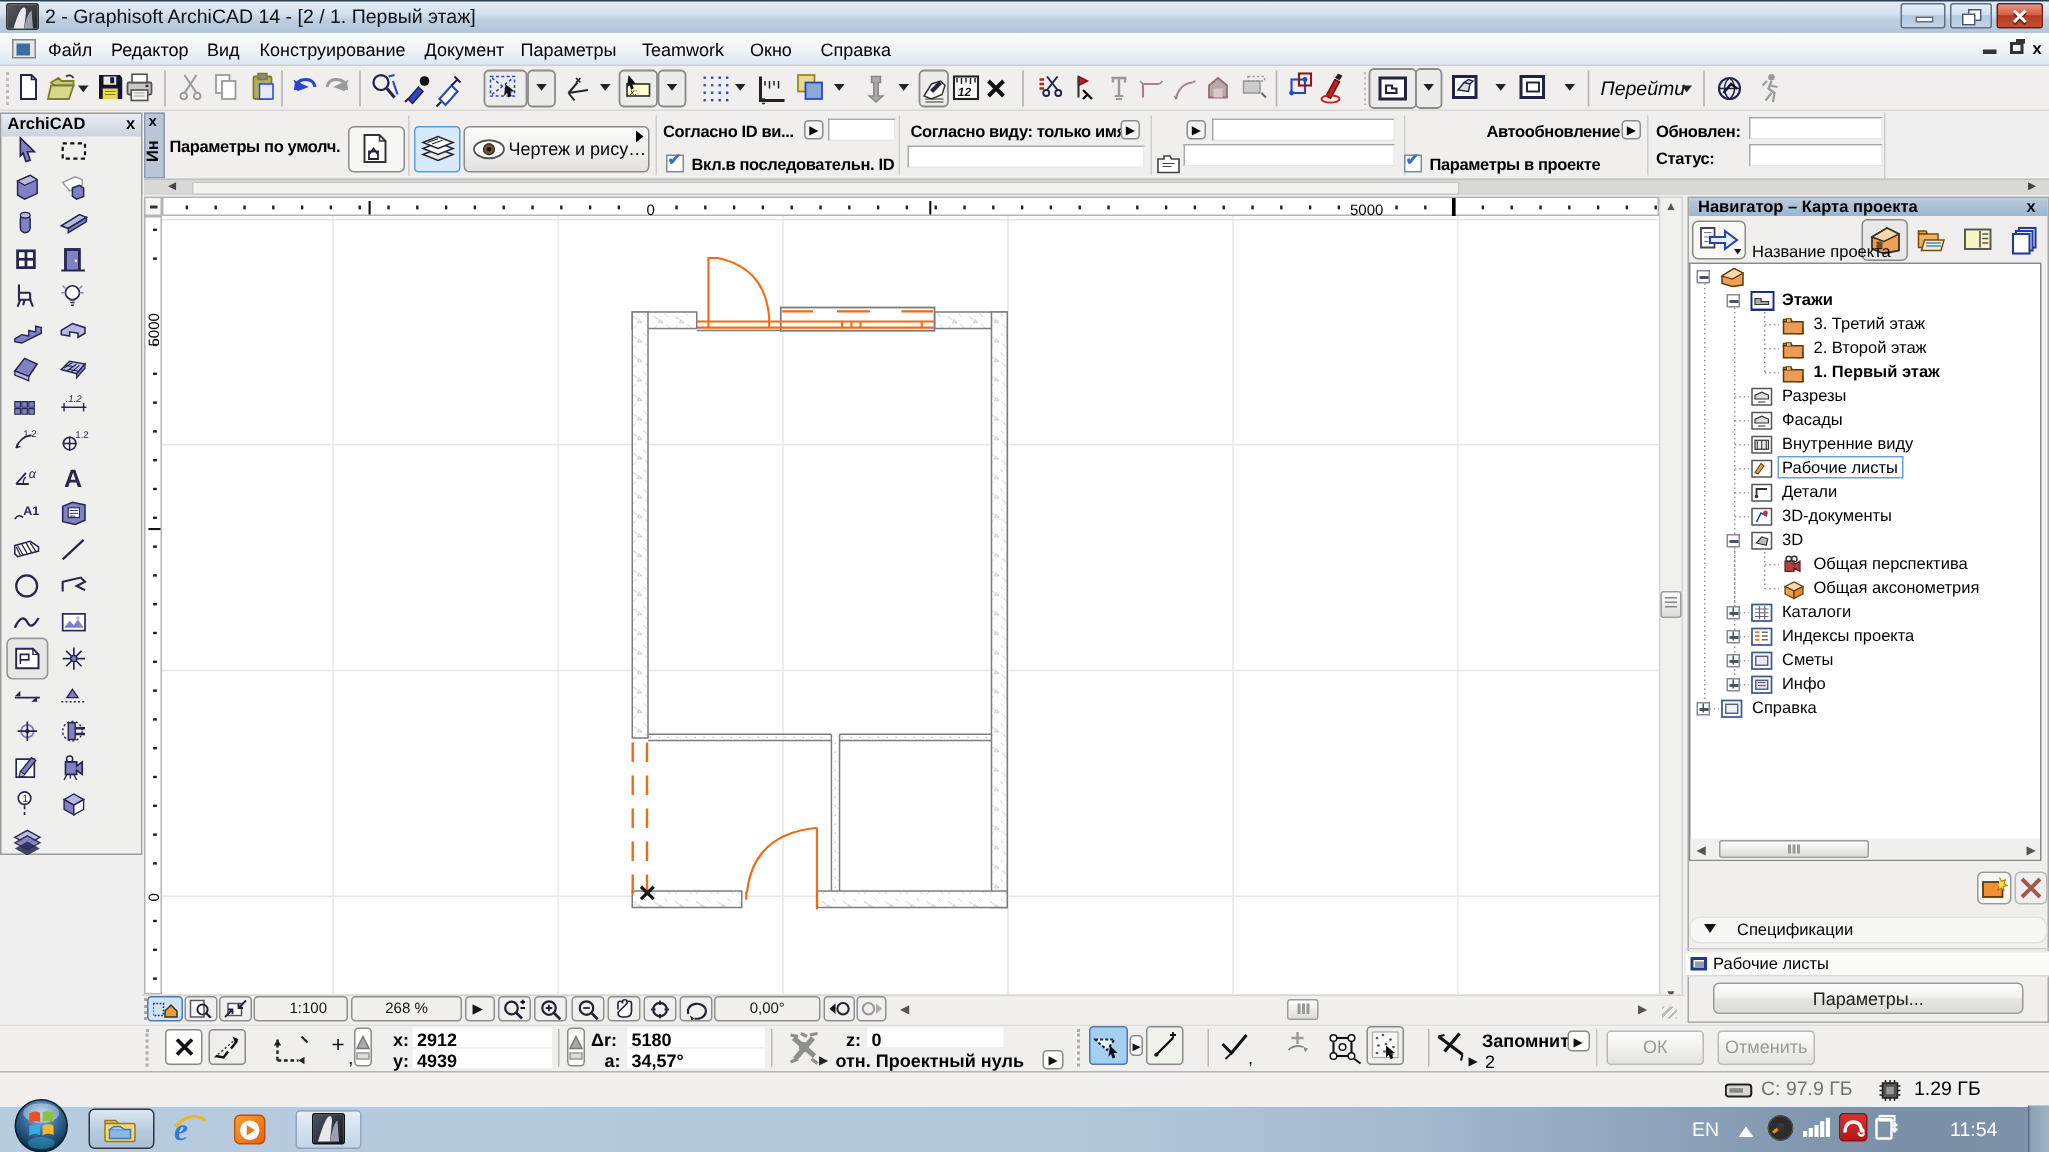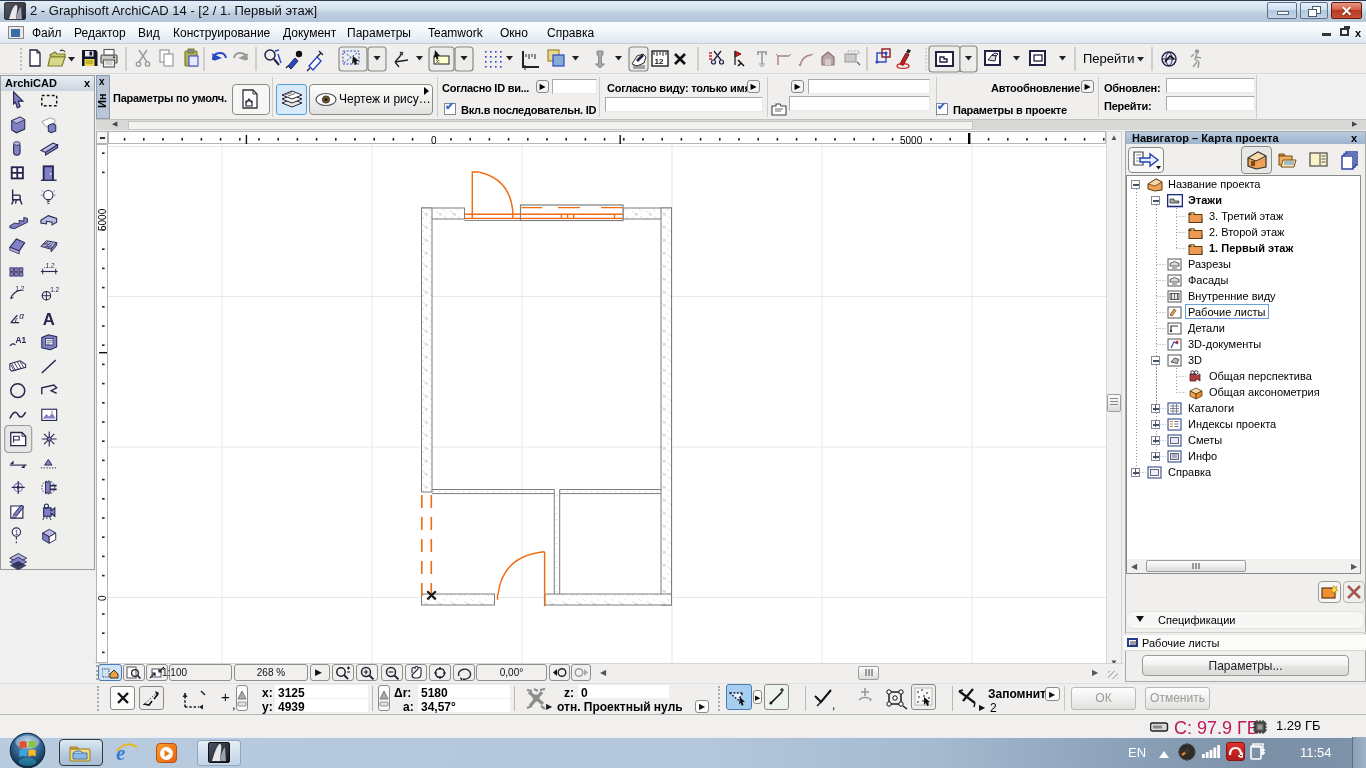--- a/index.html
+++ b/index.html
@@ -96,21 +96,21 @@
 <div class="menuitem" style="left:347px;">Параметры</div>
 <div class="menuitem" style="left:428px;">Teamwork</div>
 <div class="menuitem" style="left:500px;">Окно</div>
 <div class="menuitem" style="left:547px;">Справка</div>
 <div class="abs" style="left:1322px;top:33px;width:9px;height:3px;background:#333;"></div>
 <div class="abs" style="left:1340px;top:28px;width:9px;height:8px;border:2px solid #333;"></div>
 <div class="abs" style="left:1344px;top:26px;width:6px;height:3px;background:#333;"></div>
 <div class="menuitem" style="left:1355px;top:27px;font-weight:bold;font-size:11px;">x</div>
 
 <div class="abs" id="toolbar"></div>
-<div class="abs" id="toolbaricons" style="left:16px;top:44px;width:1170px;height:30px;"><svg width="1366" height="30" viewBox="0 44 1366 30" xmlns="http://www.w3.org/2000/svg">
+<div class="abs" id="toolbaricons" style="left:0;top:44px;width:1170px;height:30px;font-style:italic;"><svg width="1366" height="30" viewBox="0 44 1366 30" xmlns="http://www.w3.org/2000/svg">
       <line x1="5" y1="48" x2="5" y2="70" stroke="#bbb" stroke-width="2" stroke-dasharray="2,2"></line>
       <path d="M14 50 h7 l3 3 v13 h-10 z" fill="#fff" stroke="#222244" stroke-width="1.3"></path>
       <path d="M21 50 v3 h3" fill="none" stroke="#222244" stroke-width="1.1"></path>
       <path d="M34 55 l5 -3 2 2 h8 v3 h-13 z" fill="#c8c87a" stroke="#7e7e28" stroke-width="1.2"></path>
       <path d="M34 57 h15 l-3 9 h-14 z" fill="#d8d88a" stroke="#7e7e28" stroke-width="1.2"></path>
       <path d="M44 51 q3 -2 5 1" fill="none" stroke="#333" stroke-width="1.2"></path>
       <path d="M52 57 l7 0 l-3.5 4.5 z" fill="#222"></path>
       <path d="M66 50 h14 l1.5 2 v14 h-15.5 z" fill="#14142e"></path>
       <rect x="69" y="51" width="8.5" height="5.5" fill="#e8e8e8"></rect>
       <rect x="73.5" y="51.5" width="2.6" height="4" fill="#14142e"></rect>
@@ -294,21 +294,21 @@
 <div class="ifield" style="left:789px;top:96px;width:141px;height:15px;"></div>
 <div class="isep" style="left:936px;"></div>
 <div class="ilabel" style="left:991px;top:82px;">Автообновление</div>
 <div class="arrbtn" style="left:1081px;top:80px;">▶</div>
 <div class="abs" style="left:936px;top:103px;width:12px;height:12px;background:#fff;border:1px solid #7b8a9a;"></div>
 <div class="abs" style="left:937px;top:100px;width:12px;color:#3a6cd0;font-size:11px;font-weight:bold;">✔</div>
 <div class="ilabel" style="left:953px;top:104px;">Параметры в проекте</div>
 <div class="isep" style="left:1098px;"></div>
 <div class="ilabel" style="left:1104px;top:82px;">Обновлен:</div>
 <div class="ifield" style="left:1166px;top:78px;width:89px;height:15px;"></div>
-<div class="ilabel" style="left:1104px;top:100px;">Перейти:</div>
+<div class="ilabel" style="left:1104px;top:100px;">Статус:</div>
 <div class="ifield" style="left:1166px;top:96px;width:89px;height:15px;"></div>
 <div class="abs" style="left:1256px;top:75px;width:1px;height:44px;background:#cfcdca;"></div>
 
 <div class="abs" id="istrip">
     <div class="thumb"></div>
   </div>
 <div class="abs" style="left:112px;top:120px;font-size:7px;color:#444;">◀</div>
 <div class="abs" style="left:1352px;top:120px;font-size:7px;color:#444;">▶</div>
 
 <div class="abs" id="palette"></div>
@@ -721,21 +721,21 @@
 <line x1="30.5" y1="265.5" x2="40" y2="265.5" stroke="#999" stroke-width="1" stroke-dasharray="1,2"></line>
 <line x1="30.5" y1="281.5" x2="40" y2="281.5" stroke="#999" stroke-width="1" stroke-dasharray="1,2"></line>
 <line x1="10.5" y1="297.5" x2="20" y2="297.5" stroke="#999" stroke-width="1" stroke-dasharray="1,2"></line>
 </svg>
 <div class="abs" style="left:1131px;top:180px;width:9px;height:9px;background:#fff;border:1px solid #889;"></div>
 <div class="abs" style="left:1132.5px;top:184px;width:6px;height:1.5px;background:#456;"></div>
 <svg class="abs" style="left:1147px;top:178px;" width="16" height="14" viewBox="0 0 16 14">
     <path d="M1 6 L9 1 L15 4 L15 12 L8 13 L1 11 Z" fill="#f0a055" stroke="#5a3a10" stroke-width="1"></path>
     <path d="M1 6 L9 1 L15 4 L8 8 Z" fill="#f8d8a8" stroke="#5a3a10" stroke-width="0.8"></path>
   </svg>
-<div class="trow" style="left:1168px;top:178px;font-weight:normal;">Название проекта</div>
+<div class="trow" style="left:1168px;top:162px;font-weight:normal;">Название проекта</div>
 <div class="abs" style="left:1151px;top:196px;width:9px;height:9px;background:#fff;border:1px solid #889;"></div>
 <div class="abs" style="left:1152.5px;top:200px;width:6px;height:1.5px;background:#456;"></div>
 <svg class="abs" style="left:1167px;top:194px;" width="16" height="14" viewBox="0 0 16 14">
     <rect x="0.5" y="0.5" width="15" height="12" fill="#fff" stroke="#1a2a7a" stroke-width="1.6"></rect>
     <path d="M3 9 V5 h4 v2 h5 v2 z" fill="#aaa" stroke="#333" stroke-width="0.8"></path>
   </svg>
 <div class="trow" style="left:1188px;top:194px;font-weight:bold;">Этажи</div>
 <svg class="abs" style="left:1188px;top:210px;" width="16" height="14" viewBox="0 0 16 14">
     <path d="M1 3 h5 l1 2 h-6 z" fill="#e8944a" stroke="#5a3a10"></path>
     <rect x="1" y="4.5" width="13" height="8" fill="#ef9a50" stroke="#5a3a10"></rect>
@@ -894,21 +894,21 @@
     <rect x="1" y="1" width="9" height="11" fill="#fff" stroke="#556" stroke-width="1"></rect>
     <circle cx="9" cy="7" r="3.4" fill="none" stroke="#223" stroke-width="1.3"></circle>
     <path d="M11.5 9.5 l3 3" stroke="#223" stroke-width="1.6"></path>
   </svg>
 <div class="abs" style="left:146px;top:664px;width:22px;height:17px;background:#f1f0ef;border:1px solid #8f8f8d;border-radius:3px;"></div>
 <svg class="abs" style="left:149px;top:666px;" width="16" height="13" viewBox="0 0 16 13">
     <rect x="3" y="3" width="9" height="8" fill="#fff" stroke="#556" stroke-width="1"></rect>
     <path d="M1 12 l5 -5 m0 3 v-3 h-3 M15 1 l-5 5 m0 -3 v3 h3" stroke="#223" stroke-width="1.2" fill="none"></path>
   </svg>
 <div class="abs" style="left:169px;top:664px;width:63px;height:17px;background:#f1f0ef;border:1px solid #8f8f8d;border-radius:3px;"></div>
-<div class="abs" style="left:162px;top:667px;width:63px;text-align:left;font-size:10px;color:#111;">1:100</div>
+<div class="abs" style="left:174px;top:667px;width:63px;text-align:center;font-size:10px;color:#111;">1:100</div>
 <div class="abs" style="left:234px;top:664px;width:74px;height:17px;background:#f1f0ef;border:1px solid #8f8f8d;border-radius:3px;"></div>
 <div class="abs" style="left:234px;top:667px;width:74px;text-align:center;font-size:10px;color:#111;">268 %</div>
 <div class="abs" style="left:310px;top:664px;width:20px;height:17px;background:#f1f0ef;border:1px solid #8f8f8d;border-radius:3px;"></div>
 <div class="abs" style="left:315px;top:667px;font-size:9px;color:#111;">▶</div>
 <div class="abs" style="left:332px;top:664px;width:22px;height:17px;background:#f1f0ef;border:1px solid #8f8f8d;border-radius:3px;"></div>
 <svg class="abs" style="left:335px;top:666px;" width="16" height="14" viewBox="0 0 16 14">
     <circle cx="6" cy="6" r="4.2" fill="none" stroke="#223" stroke-width="1.5"></circle>
     <path d="M9 9 l4 4" stroke="#223" stroke-width="1.8"></path>
     <path d="M12 2 h3 m-1.5 -1.5 v3 M12 6 h3" stroke="#111" stroke-width="1.2"></path>
   </svg>
@@ -975,21 +975,21 @@
   </svg>
 <div class="abs" style="left:221px;top:688px;font-size:15px;color:#111;">+</div>
 <div class="abs" style="left:232px;top:697px;font-size:13px;color:#111;">,</div>
 <div class="abs" style="left:236px;top:685px;width:12px;height:26px;background:#fdfdfc;border:1px solid #8a8a88;border-radius:3px;"></div>
 <svg class="abs" style="left:237px;top:688px;" width="10" height="20" viewBox="0 0 10 20">
     <path d="M5 3 L9 11 H1 Z" fill="#aaa" stroke="#777"></path>
     <path d="M1 14 h8 v4 h-8 z" fill="#ddd" stroke="#999"></path>
   </svg>
 <div class="clabel" style="left:262px;top:686px;">x:</div>
 <div class="cfield" style="left:275px;top:685px;width:93px;"></div>
-<div class="clabel" style="left:278px;top:686px;">3125</div>
+<div class="clabel" style="left:278px;top:686px;">2912</div>
 <div class="clabel" style="left:262px;top:700px;">y:</div>
 <div class="cfield" style="left:275px;top:699px;width:93px;"></div>
 <div class="clabel" style="left:278px;top:700px;">4939</div>
 <div class="abs" style="left:372px;top:686px;width:1px;height:25px;background:#b8b8b6;"></div>
 <div class="abs" style="left:378px;top:685px;width:12px;height:26px;background:#fdfdfc;border:1px solid #8a8a88;border-radius:3px;"></div>
 <svg class="abs" style="left:379px;top:688px;" width="10" height="20" viewBox="0 0 10 20">
     <path d="M5 3 L9 11 H1 Z" fill="#aaa" stroke="#777"></path>
     <path d="M1 14 h8 v4 h-8 z" fill="#ddd" stroke="#999"></path>
   </svg>
 <div class="clabel" style="left:394px;top:686px;">Δr:</div>
@@ -1073,21 +1073,21 @@
 <div class="abs" style="left:1049px;top:690px;font-size:8px;color:#111;">▶</div>
 <div class="abs" style="left:1064px;top:686px;width:1px;height:25px;background:#c8c8c6;"></div>
 <div class="abs" style="left:1071px;top:687px;width:65px;height:23px;background:linear-gradient(to bottom,#fefefe,#e2e2e0);border:1px solid #b9b9b7;border-radius:3px;"></div>
 <div class="abs" style="left:1071px;top:691px;width:65px;text-align:center;font-size:12px;color:#9a9a98;">ОК</div>
 <div class="abs" style="left:1145px;top:687px;width:65px;height:23px;background:linear-gradient(to bottom,#fefefe,#e2e2e0);border:1px solid #b9b9b7;border-radius:3px;"></div>
 <div class="abs" style="left:1145px;top:691px;width:65px;text-align:center;font-size:12px;color:#9a9a98;">Отменить</div>
 <svg class="abs" style="left:1150px;top:721px;" width="19" height="12" viewBox="0 0 19 12">
     <rect x="0.5" y="2" width="17" height="8" rx="2" fill="#d8d8d6" stroke="#222" stroke-width="1.4"></rect>
     <rect x="3" y="4.5" width="9" height="3" fill="#888"></rect>
   </svg>
-<div class="abs" style="left:1174px;top:718px;font-size:18px;color:#be185d;">C: 97.9 ГБ</div>
+<div class="abs" style="left:1174px;top:718px;font-size:13px;color:#737373;">C: 97.9 ГБ</div>
 <svg class="abs" style="left:1252px;top:719px;" width="16" height="16" viewBox="0 0 16 16">
     <rect x="3" y="3" width="10" height="10" fill="#555" stroke="#222"></rect>
     <rect x="5.5" y="5.5" width="5" height="5" fill="#999"></rect>
     <g stroke="#222">
       <path d="M5 3 V1 M8 3 V1 M11 3 V1 M5 15 V13 M8 15 V13 M11 15 V13 M3 5 H1 M3 8 H1 M3 11 H1 M15 5 H13 M15 8 H13 M15 11 H13"></path>
     </g>
   </svg>
 <div class="abs" style="left:1276px;top:718px;font-size:13px;color:#000;">1.29 ГБ</div>
 <svg class="abs" style="left:9px;top:732px;" width="37" height="36" viewBox="0 0 37 36">
     <defs>

